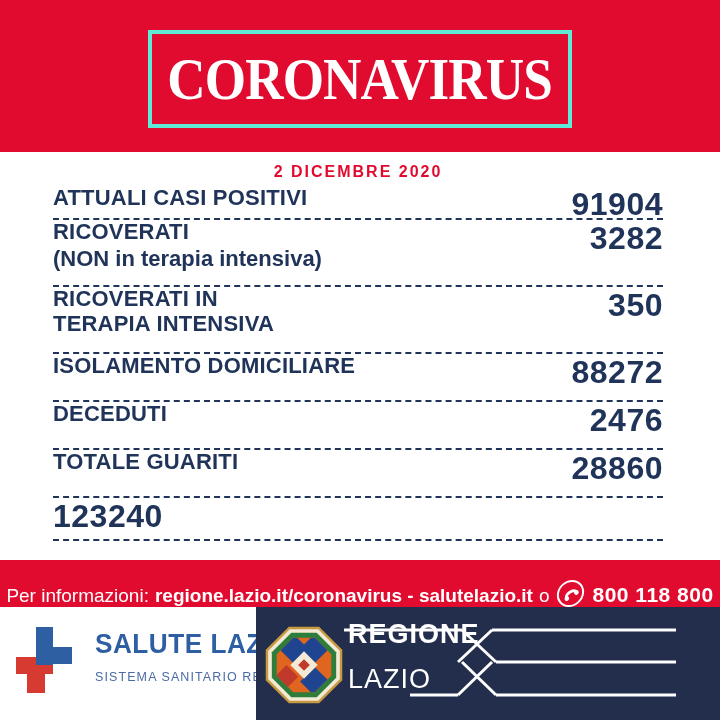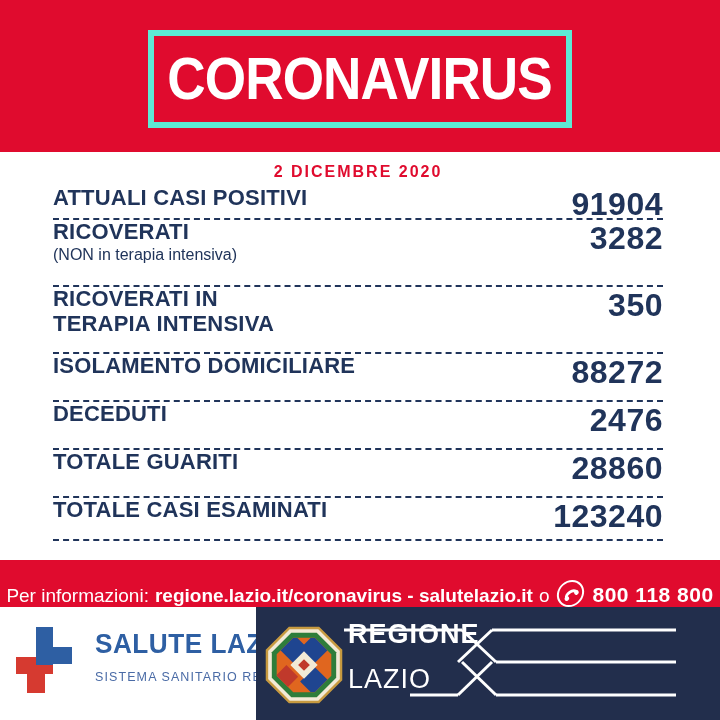--- a/index.html
+++ b/index.html
@@ -15,21 +15,21 @@
   body{
     width:720px;height:720px;overflow:hidden;background:#fff;
     font-family:"Liberation Sans",sans-serif;
   }
   .poster{position:relative;width:720px;height:720px;background:#fff}
 
   
   .top-band{height:152px;background:var(--red);position:relative}
   .corona-box{
     position:absolute;left:148px;top:30px;width:424px;height:98px;
-    border:6px solid #5eead4;display:flex;align-items:center;justify-content:center;
+    border:4px solid #5eead4;display:flex;align-items:center;justify-content:center;font-family:Liberation Serif, serif;
   }
   .corona-title{
     color:#fff;font-weight:700;font-size:59px;line-height:1;
     letter-spacing:-1px;transform:scaleX(.9);white-space:nowrap;
   }
 
   
   .content{height:408px;padding:6px 57px 8px 53px}
   .date{
     text-align:center;color:var(--red);font-weight:700;font-size:16px;
@@ -38,21 +38,21 @@
   .row{
     display:flex;justify-content:space-between;align-items:flex-start;
     border-bottom:2px dashed var(--navy);
   }
   .row.r-first{height:34px}
   .row.r-double{height:67px}
   .row.r-single{height:48px}
   .row.r-last{height:41px;border-bottom:none}
   .row.r-pre-last{height:48px}
   .lbl{display:block;font-weight:700;font-size:22px;color:var(--navy);line-height:1.12;letter-spacing:.2px}
-  .sub{display:block;font-weight:400;font-size:16px;color:var(--navy);margin-top:1px}
+  .sub{display:block;font-weight:700;font-size:22px;color:var(--navy);margin-top:1px}
   .val{font-weight:700;font-size:32px;color:var(--navy);letter-spacing:.5px}
   .final-dash{border-bottom:2px dashed var(--navy);height:0;margin-top:0}
 
   
   .info-bar{
     height:47px;background:var(--red);display:flex;align-items:flex-end;
     justify-content:center;color:#fff;font-size:19px;gap:6px;white-space:nowrap;
   }
   .info-links{font-weight:700}
   .info-phone{font-weight:700;font-size:21px;letter-spacing:.5px}
@@ -140,23 +140,20 @@
     </div>
 
     <div class="row r-pre-last">
       <div>
         <span class="lbl">TOTALE GUARITI</span>
       </div>
       <div class="val">28860</div>
     </div>
 
     <div class="row r-last">
-      <div>
-        <span class="lbl">TOTALE CASI ESAMINATI</span>
-      </div>
       <div class="val">123240</div>
     </div>
     <div class="final-dash"></div>
   </main>
 
   <div class="info-bar">
     <span>Per informazioni:</span>
     <span class="info-links">regione.lazio.it/coronavirus - salutelazio.it</span>
     <span>o</span>
     <span class="phone-icon">

